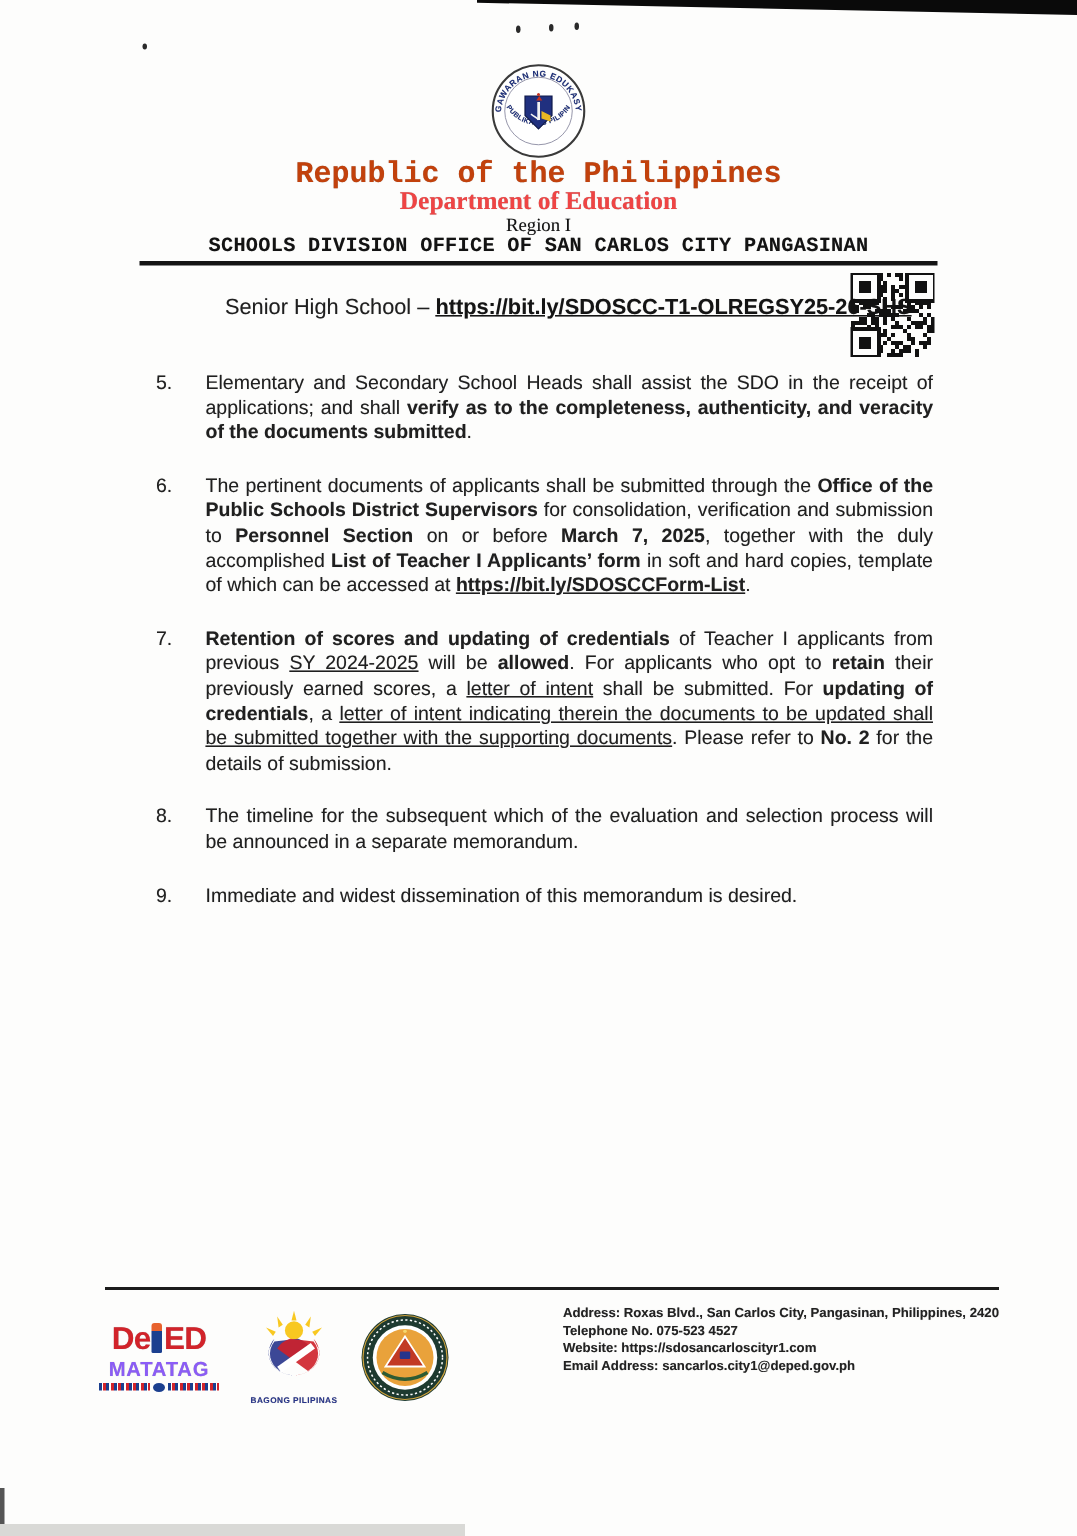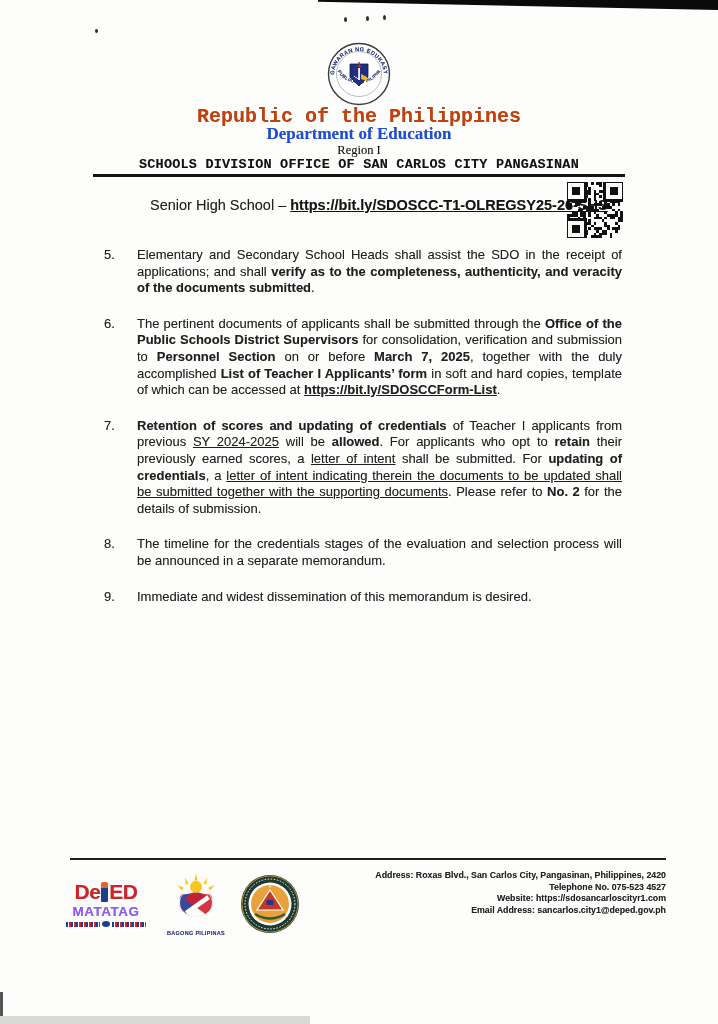--- a/index.html
+++ b/index.html
@@ -18,21 +18,21 @@
   .speck.s2 { left:344px; top:17px; width:3px; height:5px; }
   .speck.s3 { left:366px; top:16px; width:3px; height:5px; }
   .speck.s4 { left:383px; top:15px; width:3px; height:5px; }
   .edge-bl { position:absolute; left:0; top:992px; width:3px; height:26px; background:#555; }
   .edge-bl2 { position:absolute; left:0; top:1016px; width:310px; height:8px; background:#d9d9d6; }
 
   
   .letterhead { position:absolute; top:42px; left:0; right:0; text-align:center; }
   .seal-wrap { width:64px; height:64px; margin:0 auto 2px; }
   .h-republic { font-family:Liberation Mono, monospace; font-weight:bold; font-size:20px; line-height:17px; color:#c2410c; }
-  .h-department { font-family:"Liberation Serif", serif; font-weight:bold; font-size:17px; line-height:18px; color:#1d4ed8; }
+  .h-department { font-family:"Liberation Serif", serif; font-weight:bold; font-size:17px; line-height:18px; color:#ef4444; }
   .h-region { font-family:"Liberation Serif", serif; font-weight:normal; font-size:12.5px; line-height:14px; color:#131313; }
   .h-office { font-family:Liberation Mono, monospace; font-weight:bold; font-size:13.5px; line-height:15px; letter-spacing:0.2px; color:#131313; }
   .h-rule { width:532px; height:3px; background:#141414; margin:2px auto 0; }
 
   
   .link-row { position:absolute; left:150px; top:197px; font-size:14.5px; white-space:nowrap; }
   .link-row .lbl { font-weight:normal; }
   .link-row a { color:#141414; font-weight:bold; text-decoration:underline; }
   .qr { position:absolute; left:567px; top:182px; width:56px; height:56px; }
 
@@ -51,21 +51,21 @@
   .deped-word { font-weight:bold; font-size:21px; line-height:22px; letter-spacing:-0.5px; color:#d2232a; font-family:"Liberation Sans",sans-serif; position:relative; }
   .deped-word .torch { display:inline-block; width:7px; height:20px; vertical-align:-3px; margin:0 1px;
      background:linear-gradient(180deg,#e8622d 0 28%,#1b3f8f 28% 100%); border-radius:2px 2px 1px 1px; }
   .matatag { font-weight:bold; font-size:13.5px; letter-spacing:0.5px; color:#8b5cf6; margin-top:1px; }
   .tagline-bar { margin-top:2px; height:6px; display:flex; align-items:center; justify-content:center; gap:2px; }
   .tagline-bar .stripes { width:34px; height:5px; background:repeating-linear-gradient(90deg,#1b3f8f 0 2px,#fff 2px 3px,#d2232a 3px 5px); }
   .tagline-bar .gem { width:8px; height:6px; background:#1b3f8f; border-radius:50%; }
   .bagong { width:64px; text-align:center; }
   .bagong-cap { font-size:5.5px; font-weight:bold; color:#27348b; letter-spacing:0.3px; margin-top:-2px; }
   .division-seal { width:60px; height:60px; }
-  .address { position:absolute; right:52px; top:870px; text-align:right; font-weight:bold; font-size:8.8px; line-height:11.6px; color:#222; }
+  .address { position:absolute; right:52px; top:870px; font-weight:bold; font-size:8.8px; line-height:11.6px; color:#222; }
 </style>
 </head>
 <body>
 
 <div class="page">
 
   <div class="scan-wedge"></div>
   <div class="speck s1"></div>
   <div class="speck s2"></div>
   <div class="speck s3"></div>
@@ -260,21 +260,21 @@
     <div class="item">
       <span class="num">6.</span>
       <p class="txt"><span>The pertinent documents of applicants shall be submitted through the </span><span class="b">Office of the Public Schools District Supervisors</span><span> for consolidation, verification and submission to </span><span class="b">Personnel Section</span><span> on or before </span><span class="b">March 7, 2025</span><span>, together with the duly accomplished </span><span class="b">List of Teacher I Applicants’ form</span><span> in soft and hard copies, template of which can be accessed at </span><span class="b u">https://bit.ly/SDOSCCForm-List</span><span>.</span></p>
     </div>
     <div class="item">
       <span class="num">7.</span>
       <p class="txt"><span class="b">Retention of scores and updating of credentials</span><span> of Teacher I applicants from previous </span><span class="u">SY 2024-2025</span><span> will be </span><span class="b">allowed</span><span>. For applicants who opt to </span><span class="b">retain</span><span> their previously earned scores, a </span><span class="u">letter of intent</span><span> shall be submitted. For </span><span class="b">updating of credentials</span><span>, a </span><span class="u">letter of intent indicating therein the documents to be updated shall be submitted together with the supporting documents</span><span>. Please refer to </span><span class="b">No. 2</span><span> for the details of submission.</span></p>
     </div>
     <div class="item">
       <span class="num">8.</span>
-      <p class="txt"><span>The timeline for the credentials stages of the evaluation and selection process will be announced in a separate memorandum.</span></p>
+      <p class="txt"><span>The timeline for the subsequent which of the evaluation and selection process will be announced in a separate memorandum.</span></p>
     </div>
     <div class="item">
       <span class="num">9.</span>
       <p class="txt"><span>Immediate and widest dissemination of this memorandum is desired.</span></p>
     </div>
   </div>
 
   <div class="f-rule"></div>
 
   <div class="logos">

